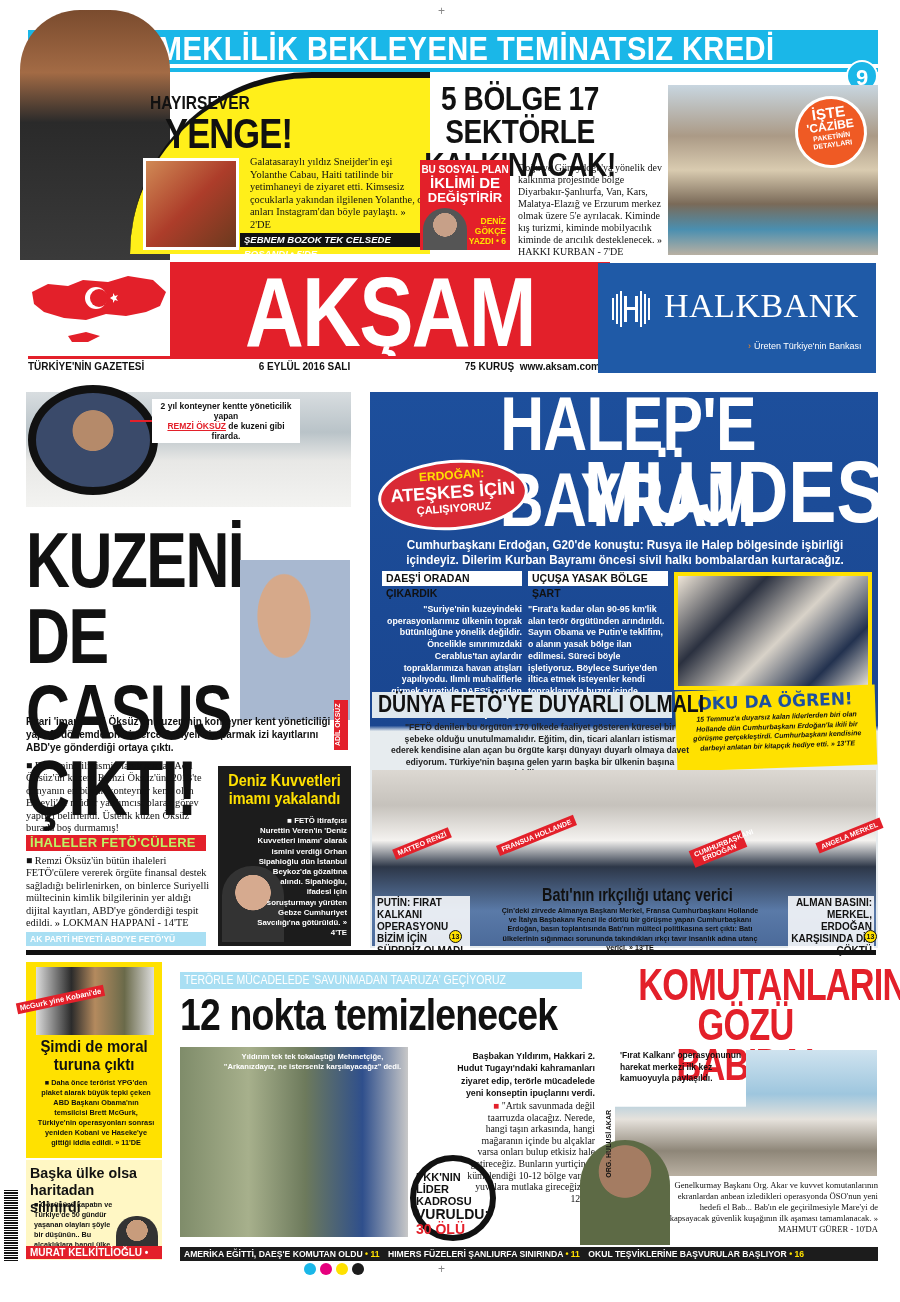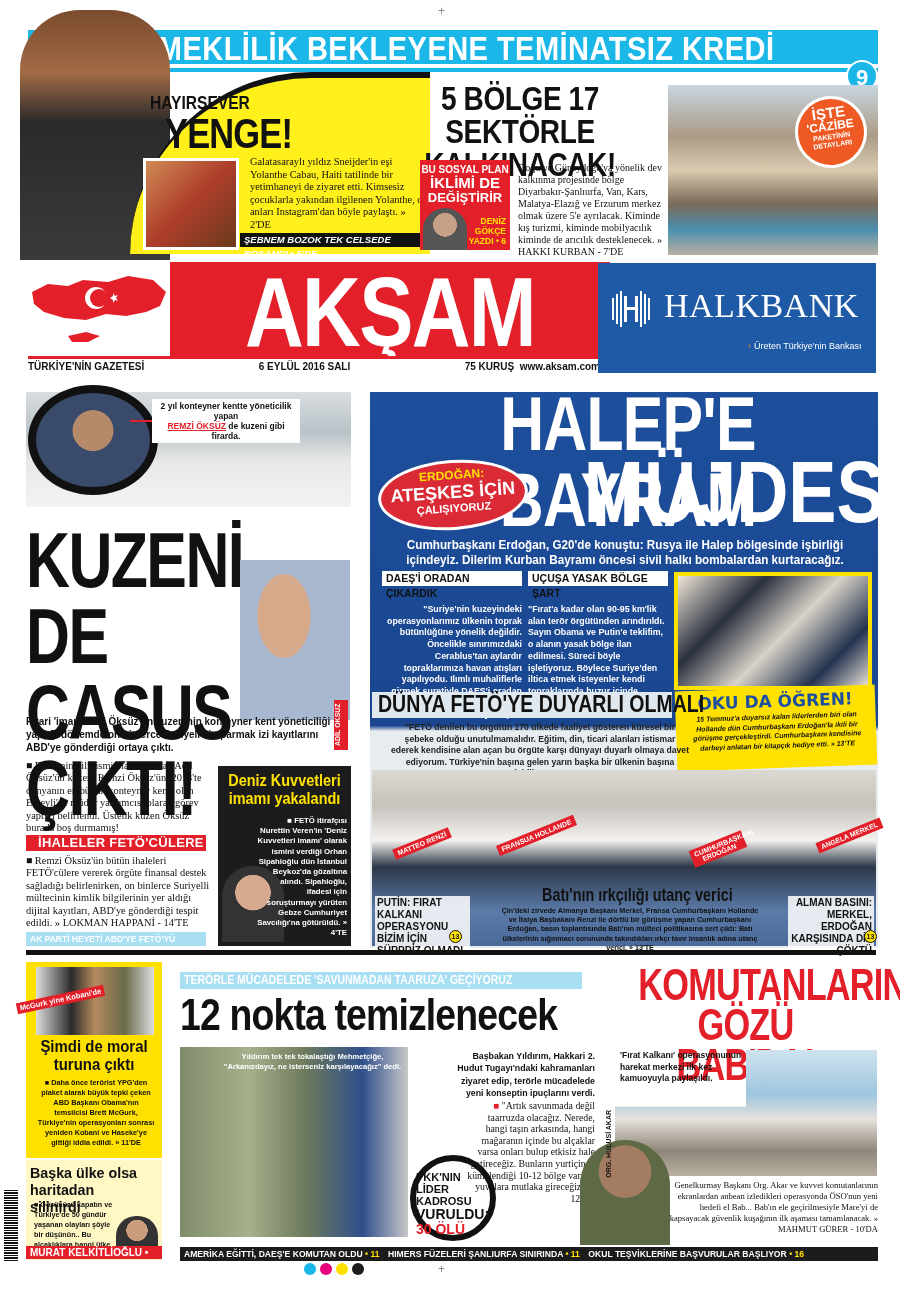--- a/index.html
+++ b/index.html
@@ -50,21 +50,21 @@
   .camp-photo { left: 26px; top: 392px; width: 325px; height: 115px; background: linear-gradient(180deg,#d8dde0 0%,#b9c3c8 35%,#e8e8e6 60%,#f3f3f1 100%); }
   .remzi-circle { left: 28px; top: 385px; width: 130px; height: 110px; border-radius: 50%; border: 8px solid #111; background: radial-gradient(circle at 50% 40%, #b58a6a 0 25%, #3a4a6a 26% 100%); }
   .remzi-caption { left: 152px; top: 399px; width: 148px; font-size: 8.5px; font-weight: 700; text-align: center; background: #fff; line-height: 10px; padding: 2px; }
   .remzi-caption .red { color: #e3202a; text-decoration: underline; }
   .arrow-red { left: 130px; top: 420px; width: 30px; height: 2px; background: #e3202a; }
   .kuzeni-head { left: 26px; top: 522px; width: 340px; font-size: 78px; font-weight: 900; line-height: 76px; transform: scaleX(0.78); transform-origin: left; letter-spacing: -2px; }
   .adil-photo { left: 240px; top: 560px; width: 110px; height: 160px; background: radial-gradient(ellipse at 40% 35%, #d6a98a 0 28%, #a8b8d0 29% 100%); }
   .adil-tag { left: 334px; top: 700px; width: 14px; height: 50px; background: #e3202a; color: #fff; font-size: 7px; font-weight: 700; writing-mode: vertical-rl; transform: rotate(180deg); text-align: center; }
   .kuzeni-lead { left: 26px; top: 715px; width: 325px; font-size: 10.5px; font-weight: 700; line-height: 13px; transform: scaleX(0.95); transform-origin: left; }
   .kuzeni-body { left: 26px; top: 760px; width: 190px; font-size: 10.4px; line-height: 12.4px; }
-  .ihaleler { left: 26px; top: 835px; width: 180px; height: 16px; background: #e3202a; color: #ffffff; font-size: 13px; font-weight: 900; line-height: 16px; padding-left: 12px; letter-spacing: 0.3px; }
+  .ihaleler { left: 26px; top: 835px; width: 180px; height: 16px; background: #e3202a; color: #bef264; font-size: 13px; font-weight: 900; line-height: 16px; padding-left: 4px; letter-spacing: 0.3px; }
   .kuzeni-body2 { left: 26px; top: 855px; width: 190px; font-size: 10.4px; line-height: 12.4px; }
   .ak-strip { left: 26px; top: 932px; width: 180px; height: 14px; background: #a9dff3; color: #fff; font-size: 8.5px; font-weight: 900; line-height: 14px; padding-left: 4px; }
   .deniz-box { left: 218px; top: 766px; width: 133px; height: 180px; background: #1c1c1c; color: #fff; }
   .deniz-head { position: absolute; left: 0; top: 6px; width: 100%; text-align: center; color: #ffe100; font-size: 17px; font-weight: 900; line-height: 18px; transform: scaleX(0.85); }
   .deniz-body { position: absolute; right: 4px; top: 50px; width: 90px; font-size: 7.8px; font-weight: 700; line-height: 10.2px; text-align: right; }
   .deniz-photo { position: absolute; left: 4px; top: 100px; width: 62px; height: 76px; border-radius: 30px 30px 0 0; background: radial-gradient(circle at 50% 35%, #d6aa8f 0 30%, #333 31% 100%); }
 
   
   .halep-panel { left: 370px; top: 392px; width: 508px; height: 556px; background: linear-gradient(180deg,#1d4f9c 0%,#1a4690 60%,#e7ecef 61%); }
   .halep-head { left: 378px; top: 386px; width: 500px; font-size: 76px; font-weight: 900; color: #fff; line-height: 76px; text-align: center; transform: scaleX(0.8); letter-spacing: -1px; }
@@ -103,21 +103,21 @@
   .mcgurk-head { position: absolute; left: 0; top: 76px; width: 100%; text-align: center; font-size: 17px; font-weight: 900; line-height: 18px; transform: scaleX(0.88); }
   .mcgurk-body { position: absolute; left: 10px; top: 116px; width: 120px; font-size: 7.3px; font-weight: 700; line-height: 10px; text-align: center; }
   .baska-box { left: 26px; top: 1160px; width: 136px; height: 100px; background: #fff7c4; }
   .baska-head { position: absolute; left: 4px; top: 4px; width: 128px; font-size: 15.5px; font-weight: 900; line-height: 17px; transform: scaleX(0.92); transform-origin: left; }
   .baska-body { position: absolute; left: 8px; top: 40px; width: 80px; font-size: 7.2px; font-weight: 700; line-height: 10px; }
   .baska-photo { position: absolute; right: 4px; top: 56px; width: 42px; height: 36px; border-radius: 20px 20px 0 0; background: radial-gradient(circle at 50% 40%, #c89c7c 0 35%, #333 36% 100%); }
   .murat-strip { left: 26px; top: 1246px; width: 136px; height: 13px; background: #e3202a; color: #fff; font-size: 10px; font-weight: 900; line-height: 13px; padding-left: 4px; }
   .barcode { left: 4px; top: 1190px; width: 14px; height: 72px; background: repeating-linear-gradient(180deg,#111 0 1px,#fff 1px 2px,#111 2px 4px,#fff 4px 5px); }
 
   
-  .teror-bar { left: 180px; top: 972px; width: 402px; height: 17px; background: #a9dff3; color: #fff; font-size: 12.5px; font-weight: 700; line-height: 17px; padding-left: 4px; white-space: nowrap; overflow: hidden; }
+  .teror-bar { left: 180px; top: 972px; width: 402px; height: 17px; background: #a9dff3; color: #fff; font-size: 12.5px; font-weight: 400; line-height: 17px; padding-left: 4px; white-space: nowrap; overflow: hidden; }
   .teror-text { display: inline-block; transform: scaleX(0.84); transform-origin: left; }
   .nokta-head { left: 180px; top: 989px; width: 410px; font-size: 44px; font-weight: 900; line-height: 52px; transform: scaleX(0.85); transform-origin: left; white-space: nowrap; letter-spacing: -1px; }
   .soldier-photo { left: 180px; top: 1047px; width: 228px; height: 190px; background: linear-gradient(90deg,#7f8c6a 0%,#a7b08c 30%,#6d7a5c 55%,#2f4f8c 80%,#c8c8c8 100%); }
   .soldier-caption { position: absolute; left: 40px; top: 5px; width: 185px; color: #fff; font-size: 7.6px; font-weight: 700; line-height: 10px; text-align: center; }
   .pkk-badge { left: 410px; top: 1155px; width: 86px; height: 86px; border-radius: 50%; background: #fff; border: 6px solid #111; text-align: left; }
   .pkk-badge .p1 { font-size: 11px; font-weight: 900; line-height: 12px; padding-top: 10px; }
   .pkk-badge .p2 { font-size: 14px; font-weight: 900; line-height: 15px; }
   .pkk-badge .p3 { font-size: 14px; font-weight: 900; line-height: 15px; color: #e3202a; }
   .nokta-lead { left: 455px; top: 1050px; width: 140px; font-size: 8.8px; font-weight: 700; line-height: 12.3px; text-align: right; }
   .nokta-body { left: 465px; top: 1100px; width: 130px; font-size: 9.8px; line-height: 11.6px; text-align: right; }

